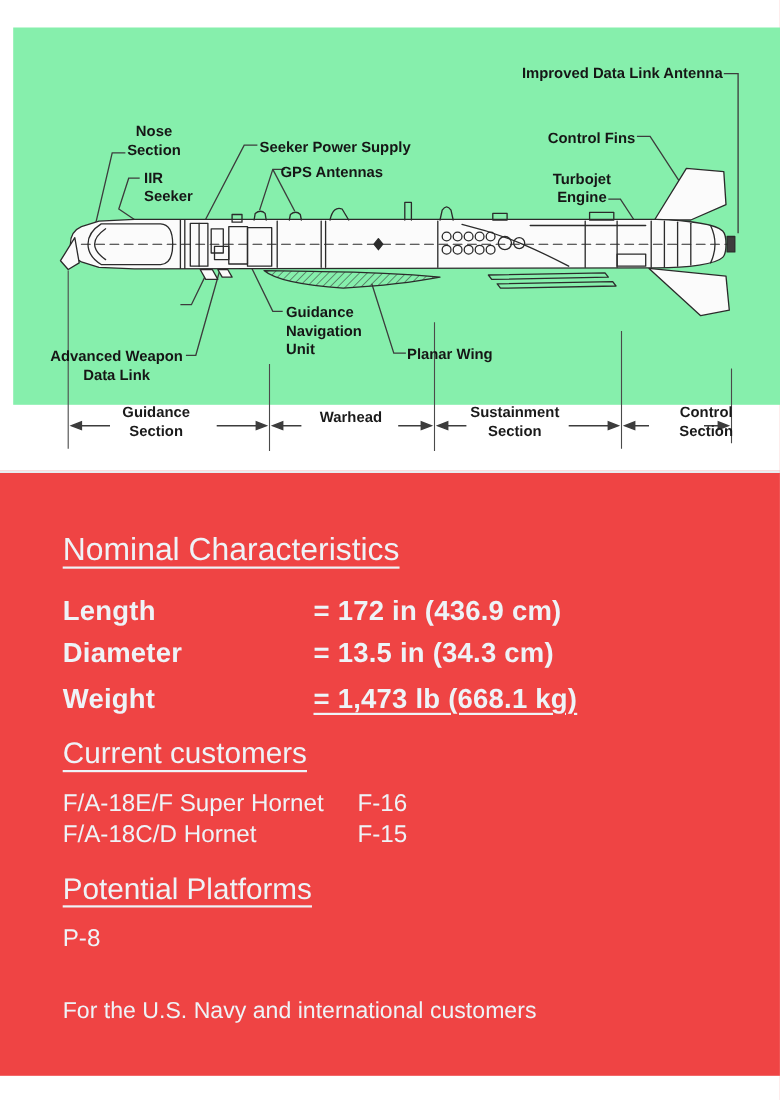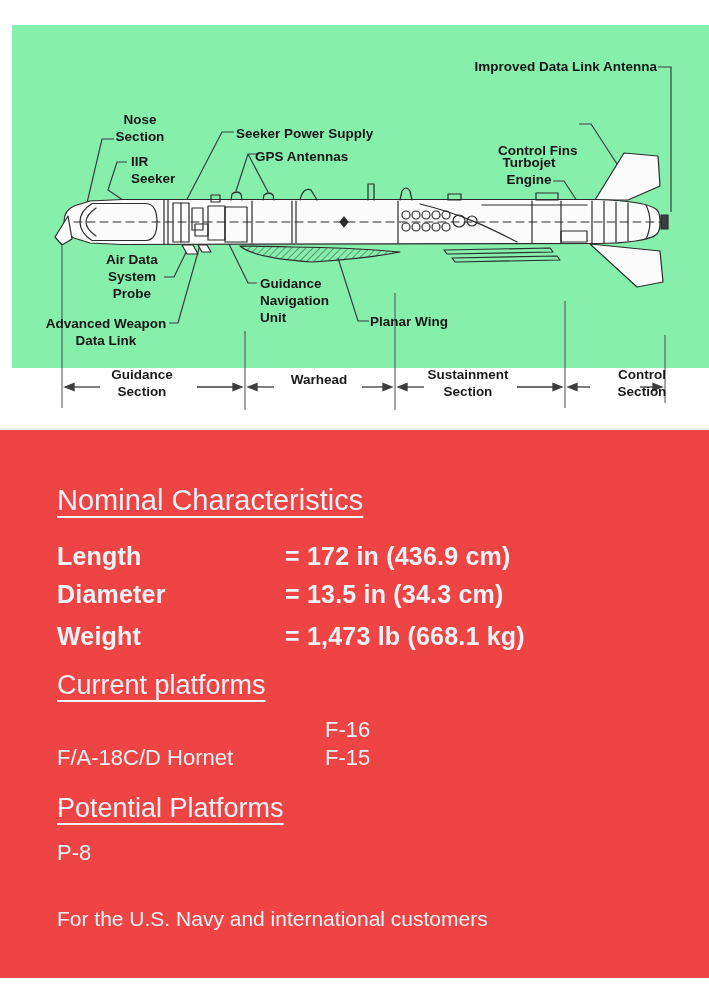--- a/index.html
+++ b/index.html
@@ -17,21 +17,21 @@
   .diagram-panel svg{position:absolute;left:0;top:0;}
   .dlabel{
     position:absolute;font-weight:bold;font-size:13.5px;line-height:17px;
     color:#161616;white-space:pre-line;
   }
   .lbl-idla{right:64px;top:33px;text-align:right;}
   .lbl-nose{left:96px;top:86px;width:64px;text-align:center;}
   .lbl-iir{left:119px;top:128px;}
   .lbl-sps{left:224px;top:100px;}
   .lbl-gps{left:243px;top:123px;}
-  .lbl-cfins{left:486px;top:92px;margin-top:25px;}
+  .lbl-cfins{left:486px;top:92px;}
   .lbl-turbo{left:478px;top:129px;width:78px;text-align:center;}
   .lbl-adsp{left:84px;top:226px;width:72px;text-align:center;}
   .lbl-awdl{left:28px;top:290px;width:132px;text-align:center;}
   .lbl-gnu{left:248px;top:250px;}
   .lbl-pwing{left:358px;top:288px;}
   .slabel{
     position:absolute;font-weight:bold;font-size:13.5px;line-height:17px;
     color:#1a1a1a;white-space:pre-line;text-align:center;
   }
   .s-guidance{left:80px;top:341px;width:100px;}
@@ -49,21 +49,21 @@
     font-size:29px;font-weight:normal;text-decoration:underline;
     text-underline-offset:6px;text-decoration-thickness:2px;
   }
   .h-nominal{left:57px;top:54px;}
   .h-current{left:57px;top:240px;font-size:27px;}
   .h-potential{left:57px;top:363px;font-size:27px;}
   .spec{font-size:25px;font-weight:bold;letter-spacing:0.2px;}
   .spec-name{left:57px;}
   .spec-val{left:285px;}
   .r1{top:112px;} .r2{top:150px;text-align:right;} .r3{top:192px;}
-  .underlined{text-underline-offset:4px;text-decoration-thickness:2px;}
+  .underlined{text-decoration:underline;text-underline-offset:4px;text-decoration-thickness:2px;}
   .plat{font-size:22px;font-weight:normal;}
   .pc1{left:57px;} .pc2{left:325px;}
   .pr1{top:287px;} .pr2{top:315px;}
   .p8{left:57px;top:410px;font-size:22px;}
   .footnote{left:57px;top:477px;font-size:21px;}
 </style>
 </head>
 <body>
 
 <div class="page">
@@ -202,23 +202,20 @@
     <div class="dlabel lbl-idla">Improved Data Link Antenna</div>
     <div class="dlabel lbl-nose">Nose
 Section</div>
     <div class="dlabel lbl-iir">IIR
 Seeker</div>
     <div class="dlabel lbl-sps">Seeker Power Supply</div>
     <div class="dlabel lbl-gps">GPS Antennas</div>
     <div class="dlabel lbl-cfins">Control Fins</div>
     <div class="dlabel lbl-turbo">Turbojet
 Engine</div>
-    <div class="dlabel lbl-adsp">Air Data
-System
-Probe</div>
     <div class="dlabel lbl-awdl">Advanced Weapon
 Data Link</div>
     <div class="dlabel lbl-gnu">Guidance
 Navigation
 Unit</div>
     <div class="dlabel lbl-pwing">Planar Wing</div>
 
     <div class="slabel s-guidance">Guidance
 Section</div>
     <div class="slabel s-warhead">Warhead</div>
@@ -231,21 +228,22 @@
   <div class="info-panel">
     <div class="info-item heading h-nominal">Nominal Characteristics</div>
 
     <div class="info-item spec spec-name r1">Length</div>
     <div class="info-item spec spec-val  r1">= 172 in (436.9 cm)</div>
     <div class="info-item spec spec-name r2">Diameter</div>
     <div class="info-item spec spec-val  r2">= 13.5 in (34.3 cm)</div>
     <div class="info-item spec spec-name r3">Weight</div>
     <div class="info-item spec spec-val  r3 underlined">= 1,473 lb (668.1 kg)</div>
 
-    <div class="info-item heading h-current">Current platforms</div>
+    <div class="info-item heading h-current">Current customers</div>
+    <div class="info-item plat pc1 pr1">F/A-18E/F Super Hornet</div>
     <div class="info-item plat pc2 pr1">F-16</div>
     <div class="info-item plat pc1 pr2">F/A-18C/D Hornet</div>
     <div class="info-item plat pc2 pr2">F-15</div>
 
     <div class="info-item heading h-potential">Potential Platforms</div>
     <div class="info-item plat p8">P-8</div>
 
     <div class="info-item plat footnote">For the U.S. Navy and international customers</div>
   </div>
 </div>

